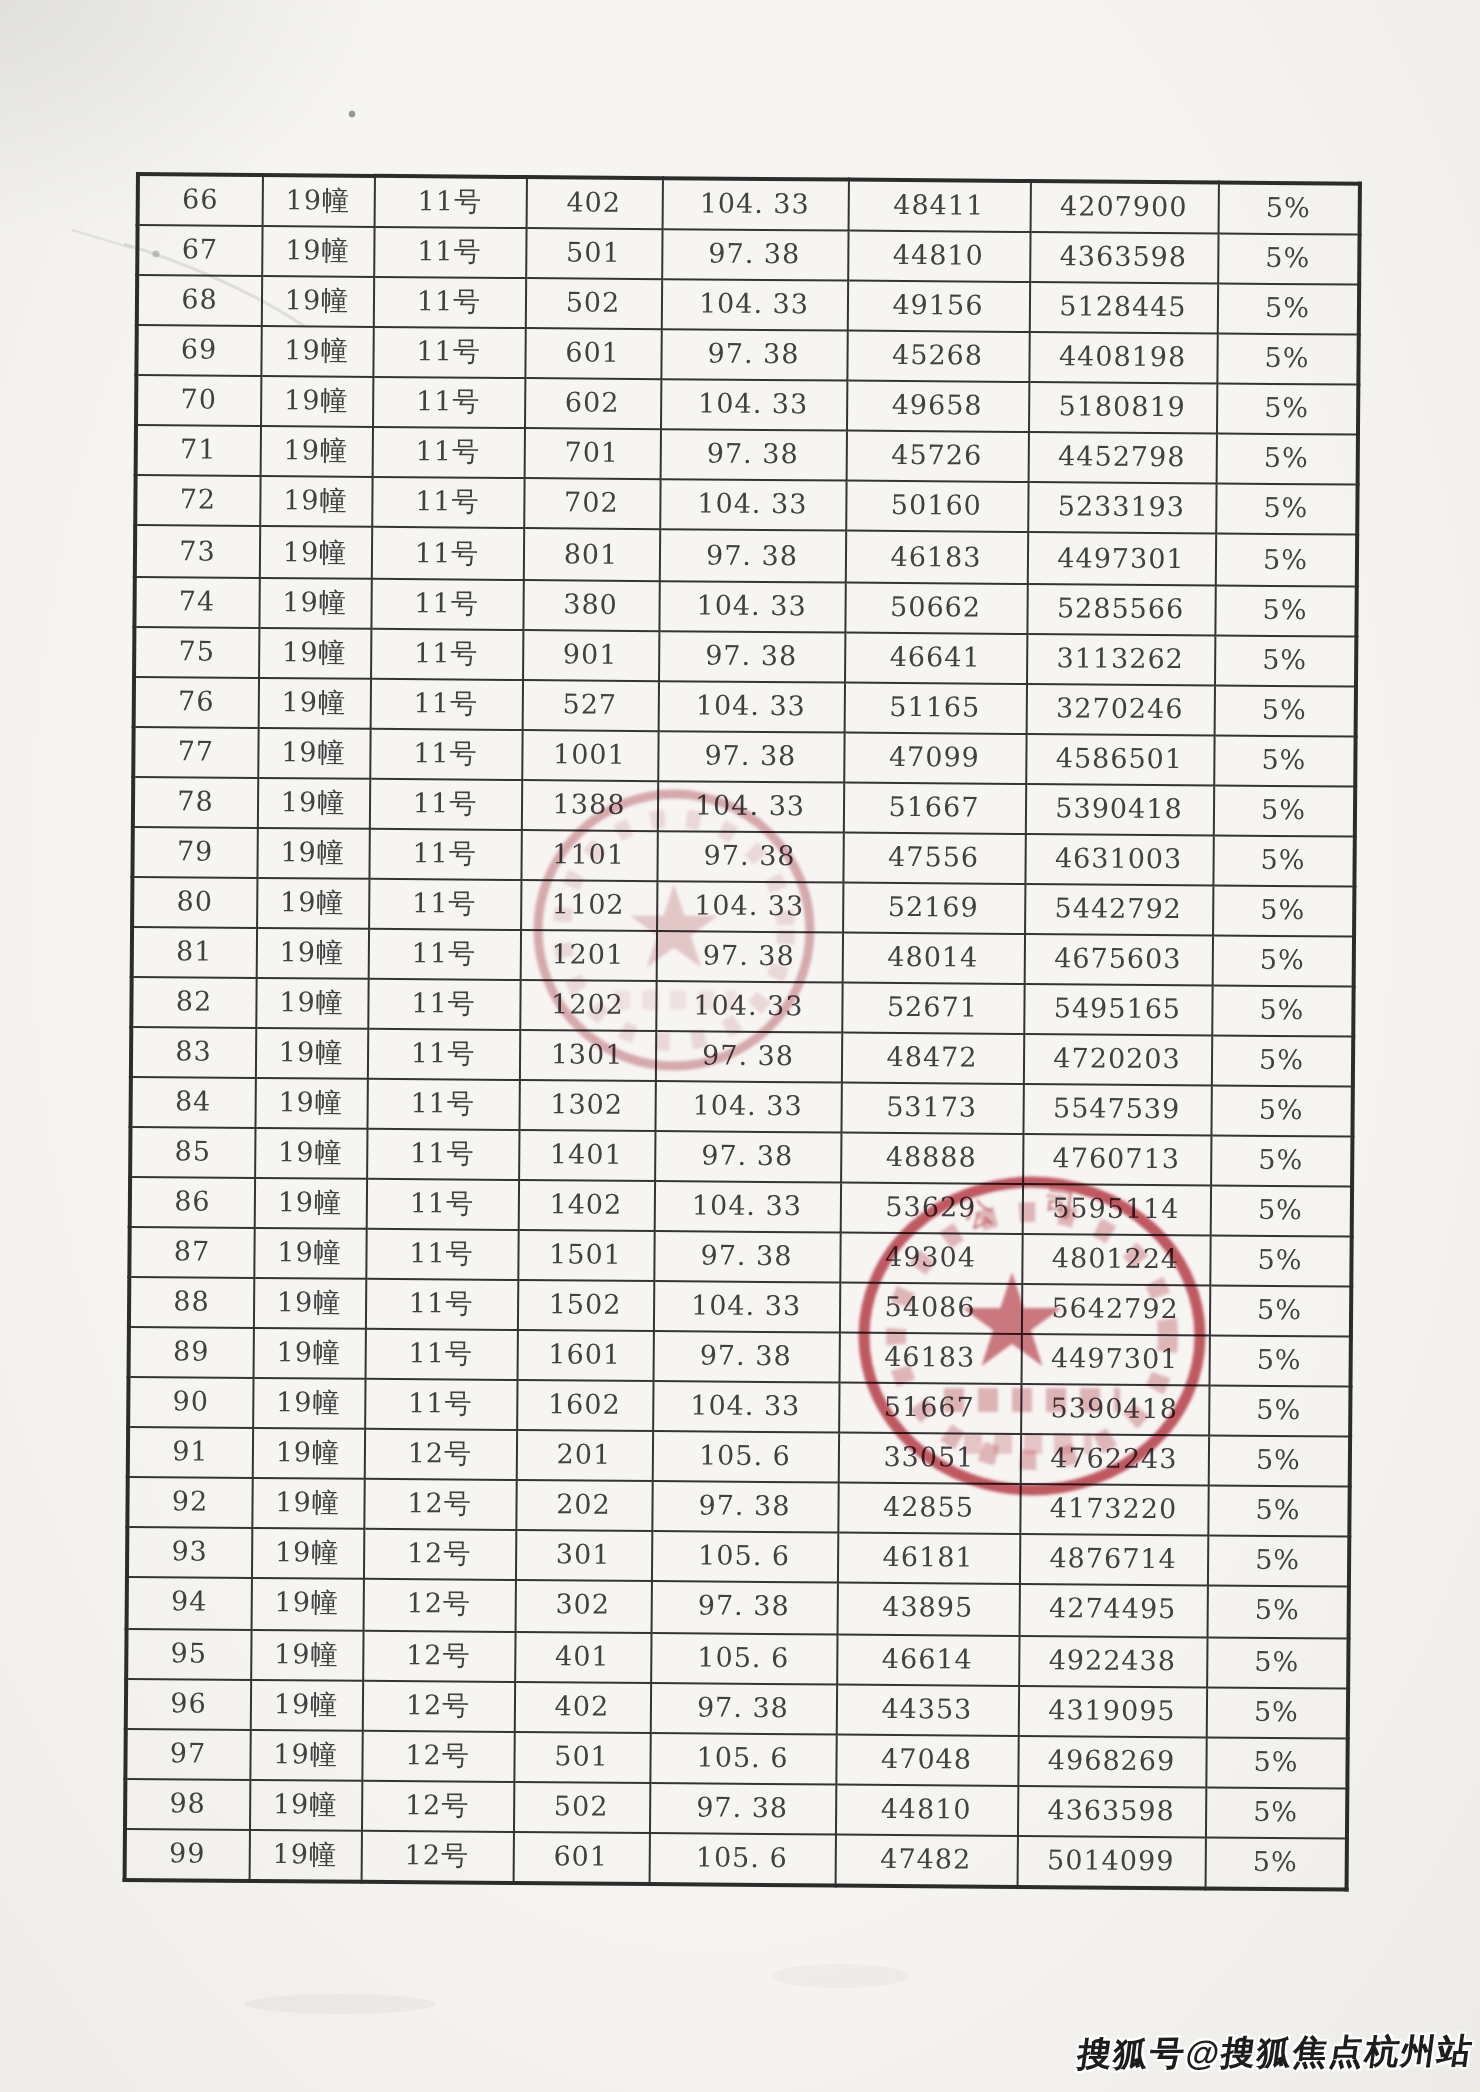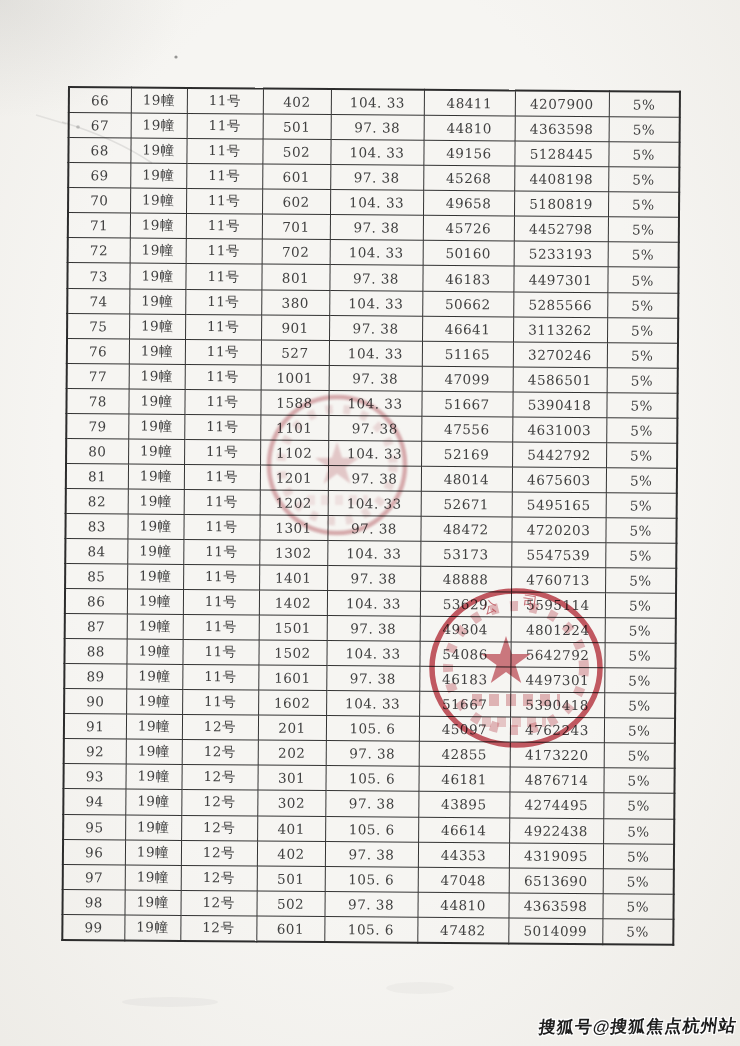--- a/index.html
+++ b/index.html
@@ -181,21 +181,21 @@
         <td>1001</td>
         <td>97. 38</td>
         <td>47099</td>
         <td>4586501</td>
         <td>5%</td>
       </tr>
       <tr>
         <td>78</td>
         <td>19幢</td>
         <td>11号</td>
-        <td>1588</td>
+        <td>1388</td>
         <td>104. 33</td>
         <td>51667</td>
         <td>5390418</td>
         <td>5%</td>
       </tr>
       <tr>
         <td>79</td>
         <td>19幢</td>
         <td>11号</td>
         <td>1101</td>
@@ -313,21 +313,21 @@
         <td>51667</td>
         <td>5390418</td>
         <td>5%</td>
       </tr>
       <tr>
         <td>91</td>
         <td>19幢</td>
         <td>12号</td>
         <td>201</td>
         <td>105. 6</td>
-        <td>45097</td>
+        <td>33051</td>
         <td>4762243</td>
         <td>5%</td>
       </tr>
       <tr>
         <td>92</td>
         <td>19幢</td>
         <td>12号</td>
         <td>202</td>
         <td>97. 38</td>
         <td>42855</td>
@@ -374,21 +374,21 @@
         <td>4319095</td>
         <td>5%</td>
       </tr>
       <tr>
         <td>97</td>
         <td>19幢</td>
         <td>12号</td>
         <td>501</td>
         <td>105. 6</td>
         <td>47048</td>
-        <td>6513690</td>
+        <td>4968269</td>
         <td>5%</td>
       </tr>
       <tr>
         <td>98</td>
         <td>19幢</td>
         <td>12号</td>
         <td>502</td>
         <td>97. 38</td>
         <td>44810</td>
         <td>4363598</td>

